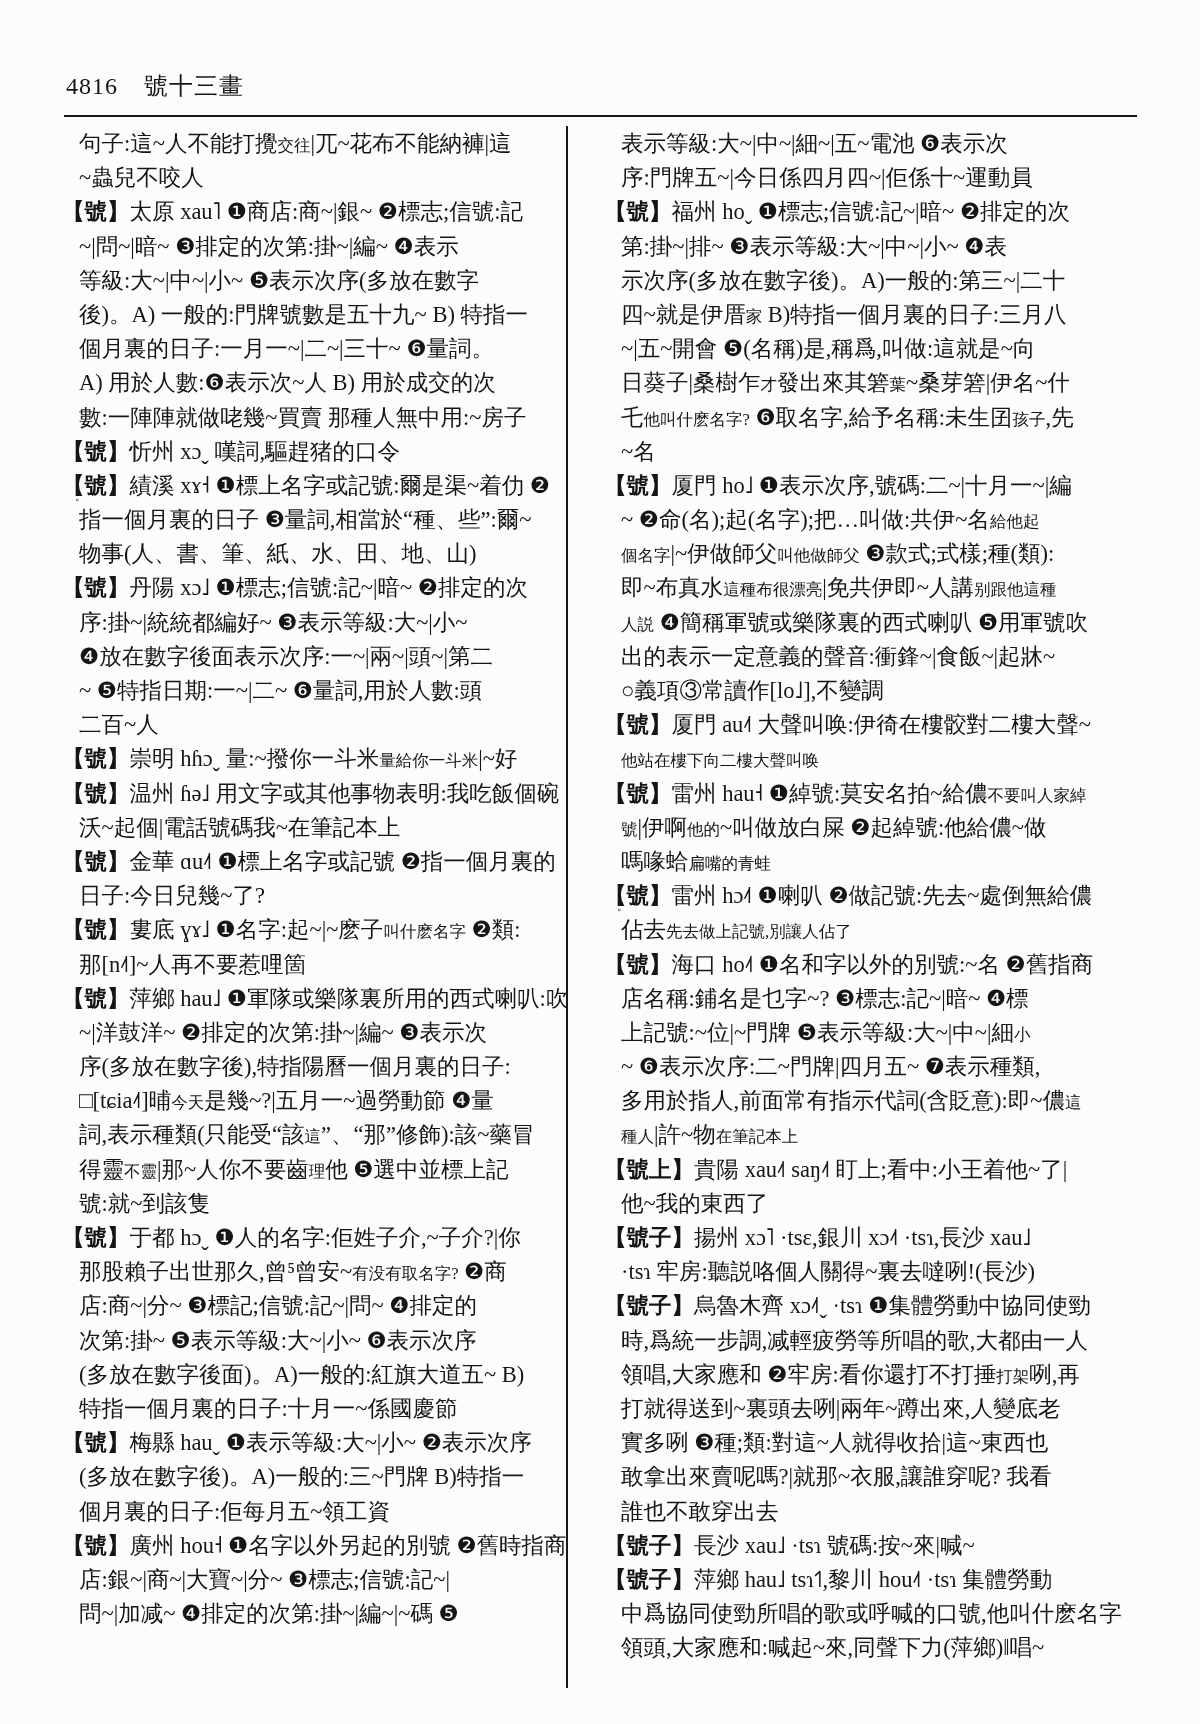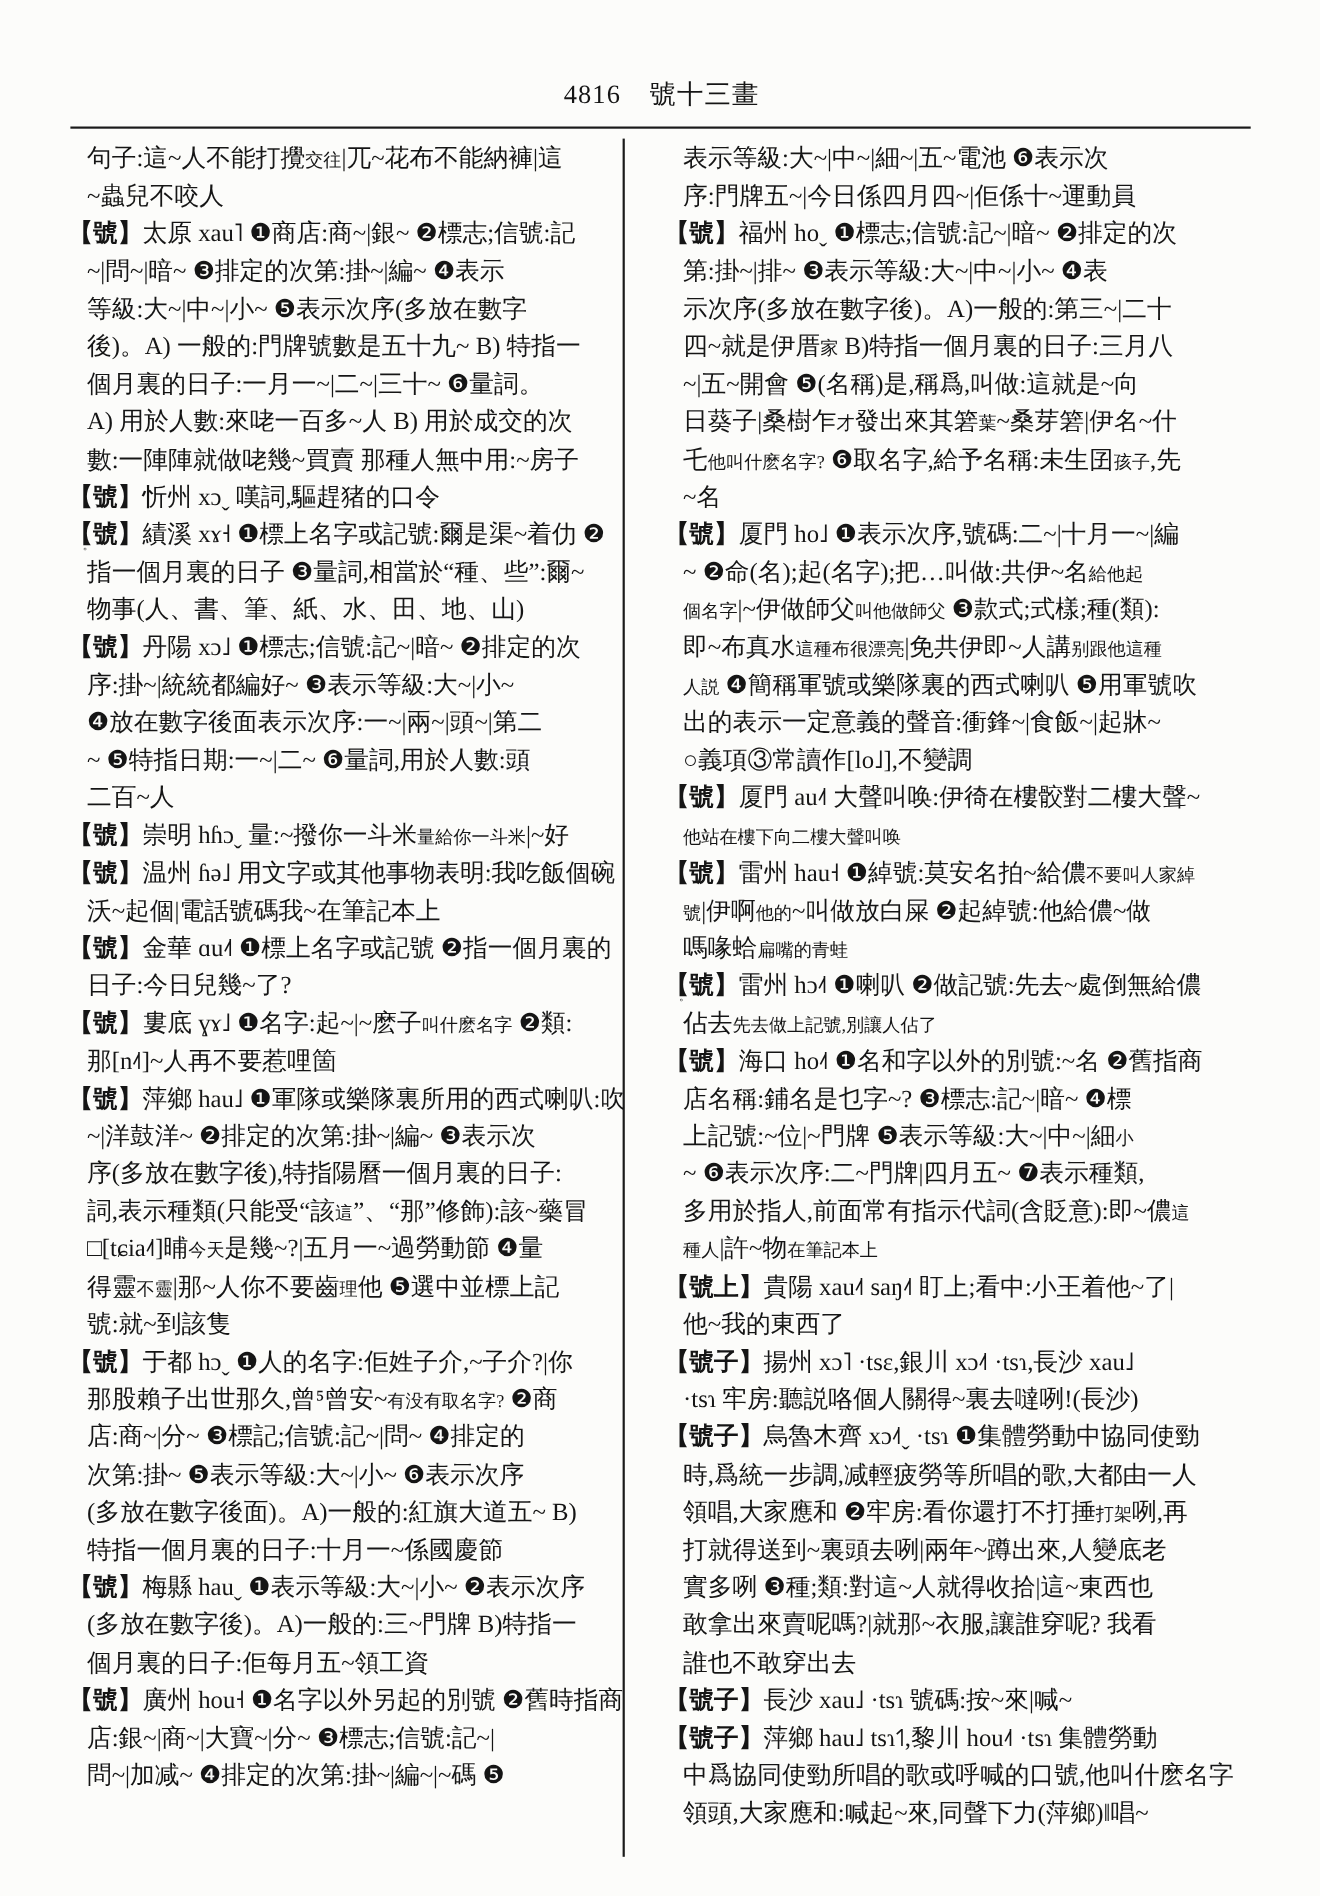--- a/index.html
+++ b/index.html
@@ -6,21 +6,21 @@
   body{
     width:1200px;height:1724px;
     background:#fcfcfa;
     font-family:"Liberation Serif","DejaVu Serif",serif;
     color:#151515;
     position:relative;
     overflow:hidden;
   }
   .header-row{
     position:absolute;top:70px;left:66px;width:1071px;
-    display:flex;justify-content:center;
+    display:flex;justify-content:flex-start;
     font-size:24px;letter-spacing:1px;
   }
   .header-left .num{margin-right:26px;font-family:"Liberation Serif",serif;}
   .header-rule{
     position:absolute;top:115px;left:64px;width:1073px;height:2px;
     background:#1a1a1a;
   }
   .column-divider{
     position:absolute;top:126px;left:566px;width:2px;height:1562px;
     background:#1a1a1a;
@@ -54,43 +54,43 @@
 <div class="column-divider"></div>
 
 <div class="col col-left">
     <div class="line cont">句子:這~人不能打攪<span class="small">交往</span>|兀~花布不能納褲|這</div>
     <div class="line cont">~蟲兒不咬人</div>
     <div class="line entry"><span class="hw">【號】</span>太原 xau˥ ❶商店:商~|銀~ ❷標志;信號:記</div>
     <div class="line cont">~|問~|暗~ ❸排定的次第:掛~|編~ ❹表示</div>
     <div class="line cont">等級:大~|中~|小~ ❺表示次序(多放在數字</div>
     <div class="line cont">後)。A) 一般的:門牌號數是五十九~ B) 特指一</div>
     <div class="line cont">個月裏的日子:一月一~|二~|三十~ ❻量詞。</div>
-    <div class="line cont">A) 用於人數:來咾一百多~人 B) 用於成交的次</div>
+    <div class="line cont">A) 用於人數:❻表示次~人 B) 用於成交的次</div>
     <div class="line cont">數:一陣陣就做咾幾~買賣 那種人無中用:~房子</div>
     <div class="line entry"><span class="hw">【號】</span>忻州 xɔˬ 嘆詞,驅趕猪的口令</div>
     <div class="line entry"><span class="hw">【號】</span>績溪 xɤ˧ ❶標上名字或記號:爾是渠~着仂 ❷<span class="ring">。</span></div>
     <div class="line cont">指一個月裏的日子 ❸量詞,相當於“種、些”:爾~</div>
     <div class="line cont">物事(人、書、筆、紙、水、田、地、山)</div>
     <div class="line entry"><span class="hw">【號】</span>丹陽 xɔ˩ ❶標志;信號:記~|暗~ ❷排定的次</div>
     <div class="line cont">序:掛~|統統都編好~ ❸表示等級:大~|小~</div>
     <div class="line cont">❹放在數字後面表示次序:一~|兩~|頭~|第二</div>
     <div class="line cont">~ ❺特指日期:一~|二~ ❻量詞,用於人數:頭</div>
     <div class="line cont">二百~人</div>
     <div class="line entry"><span class="hw">【號】</span>崇明 hɦɔˬ 量:~撥你一斗米<span class="small">量給你一斗米</span>|~好</div>
     <div class="line entry"><span class="hw">【號】</span>温州 ɦə˩ 用文字或其他事物表明:我吃飯個碗</div>
     <div class="line cont">沃~起個|電話號碼我~在筆記本上</div>
     <div class="line entry"><span class="hw">【號】</span>金華 ɑu˨˦ ❶標上名字或記號 ❷指一個月裏的</div>
     <div class="line cont">日子:今日兒幾~了?</div>
     <div class="line entry"><span class="hw">【號】</span>婁底 ɣɤ˩ ❶名字:起~|~麽子<span class="small">叫什麽名字</span> ❷類:</div>
     <div class="line cont">那[n˨˦]~人再不要惹哩箇</div>
     <div class="line entry"><span class="hw">【號】</span>萍鄉 hau˩ ❶軍隊或樂隊裏所用的西式喇叭:吹</div>
     <div class="line cont">~|洋鼓洋~ ❷排定的次第:掛~|編~ ❸表示次</div>
     <div class="line cont">序(多放在數字後),特指陽曆一個月裏的日子:</div>
+    <div class="line cont">□[tɕia˨˦]晡<span class="small">今天</span>是幾~?|五月一~過勞動節 ❹量</div>
     <div class="line cont">詞,表示種類(只能受“該<span class="small">這</span>”、“那”修飾):該~藥冒</div>
-    <div class="line cont">□[tɕia˨˦]晡<span class="small">今天</span>是幾~?|五月一~過勞動節 ❹量</div>
     <div class="line cont">得靈<span class="small">不靈</span>|那~人你不要齒<span class="small">理</span>他 ❺選中並標上記</div>
     <div class="line cont">號:就~到該隻</div>
     <div class="line entry"><span class="hw">【號】</span>于都 hɔˬ ❶人的名字:佢姓子介,~子介?|你</div>
     <div class="line cont">那股賴子出世那久,曾⁵曾安~<span class="small">有没有取名字?</span> ❷商</div>
     <div class="line cont">店:商~|分~ ❸標記;信號:記~|問~ ❹排定的</div>
     <div class="line cont">次第:掛~ ❺表示等級:大~|小~ ❻表示次序</div>
     <div class="line cont">(多放在數字後面)。A)一般的:紅旗大道五~ B)</div>
     <div class="line cont">特指一個月裏的日子:十月一~係國慶節</div>
     <div class="line entry"><span class="hw">【號】</span>梅縣 hauˬ ❶表示等級:大~|小~ ❷表示次序</div>
     <div class="line cont">(多放在數字後)。A)一般的:三~門牌 B)特指一</div>

